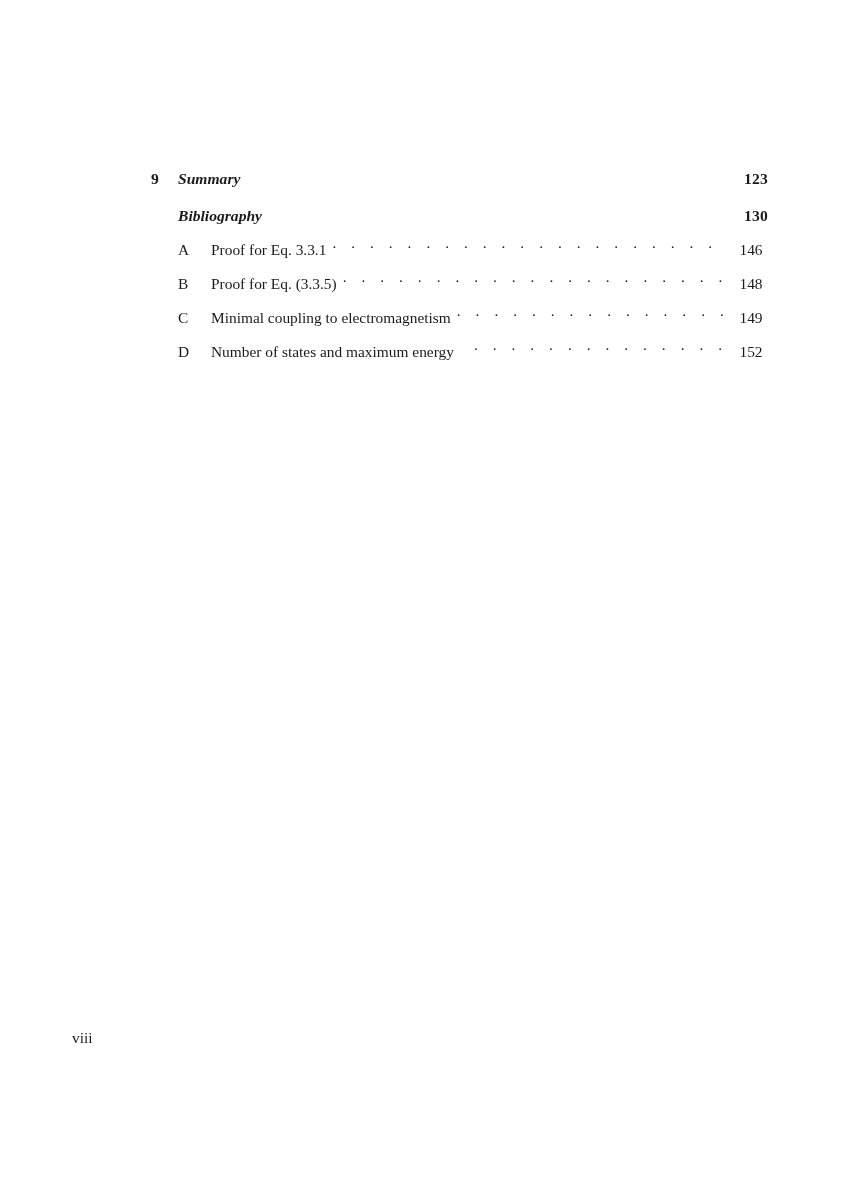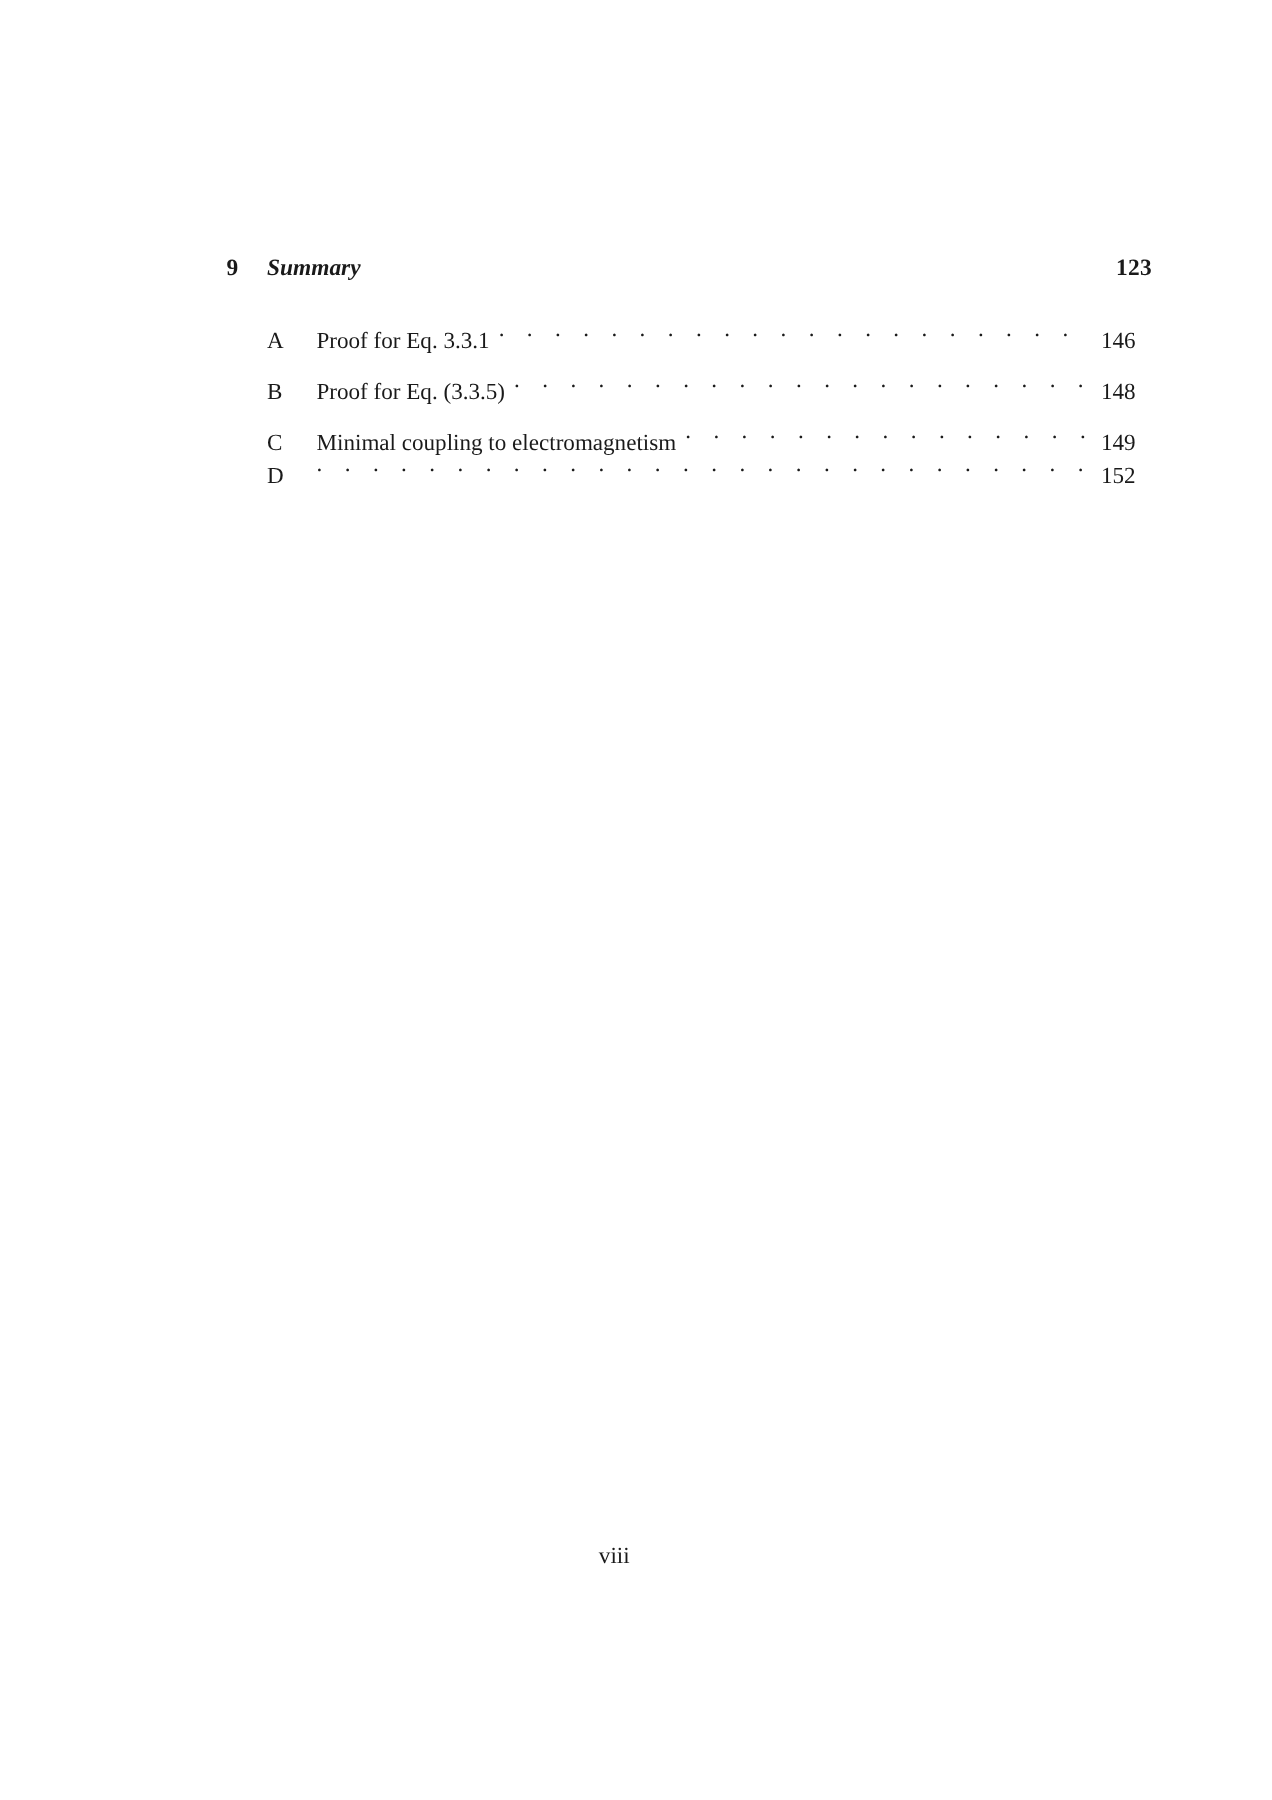--- a/index.html
+++ b/index.html
@@ -101,40 +101,39 @@
     font-size: 15.4px;
     color: #1a1a1a;
     overflow: hidden;
     text-align: left;
     direction: rtl;
     unicode-bidi: plaintext;
   }
   .row-appendix .page-no {
     flex: 0 0 auto;
     width: 34px;
-    text-align: left;
+    text-align: center;
     padding-left: 9px;
   }
 
   .gap-chapter {
     height: 15px;
   }
 
   
   .extra-gap {
     padding-right: 20px !important;
   }
 
   
   .folio {
     position: absolute;
     left: 0;
     top: 1029px;
     width: 747px;
-    text-align: center;
     font-size: 15.4px;
     color: #1a1a1a;
   }
   .folio span {
     margin-left: 72px;
   }
 </style>
 </head>
 <body>
 
@@ -144,20 +143,26 @@
 
     <div class="toc-row row-chapter">
       <span class="num">9</span>
       <span class="title">Summary</span>
       <span class="leader"></span>
       <span class="page-no">123</span>
     </div>
 
     <div class="gap-chapter"></div>
 
+    <div class="toc-row row-chapter">
+      <span class="num"></span>
+      <span class="title">Bibliography</span>
+      <span class="leader"></span>
+      <span class="page-no">130</span>
+    </div>
 
     <div class="toc-row row-appendix">
       <span class="num">A</span>
       <span class="title">Proof for Eq. 3.3.1</span>
       <span class="leader"></span>
       <span class="page-no">146</span>
     </div>
 
     <div class="toc-row row-appendix">
       <span class="num">B</span>
@@ -168,20 +173,21 @@
 
     <div class="toc-row row-appendix">
       <span class="num">C</span>
       <span class="title">Minimal coupling to electromagnetism</span>
       <span class="leader"></span>
       <span class="page-no">149</span>
     </div>
 
     <div class="toc-row row-appendix">
       <span class="num">D</span>
+      <span class="title extra-gap">Number of states and maximum energy</span>
       <span class="leader"></span>
       <span class="page-no">152</span>
     </div>
 
   </div>
 
   <div class="folio">
     <span>viii</span>
   </div>
 

